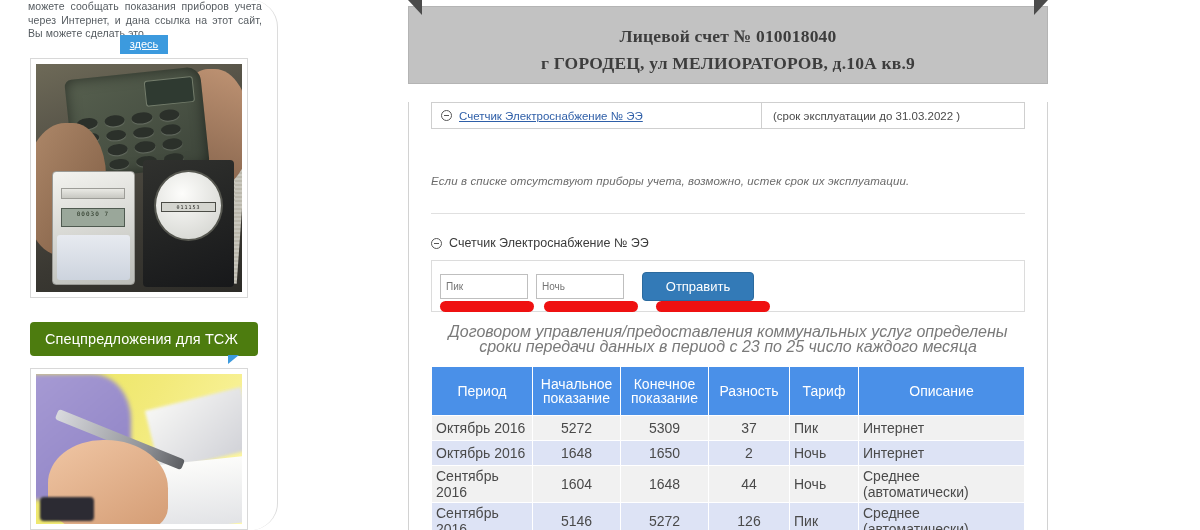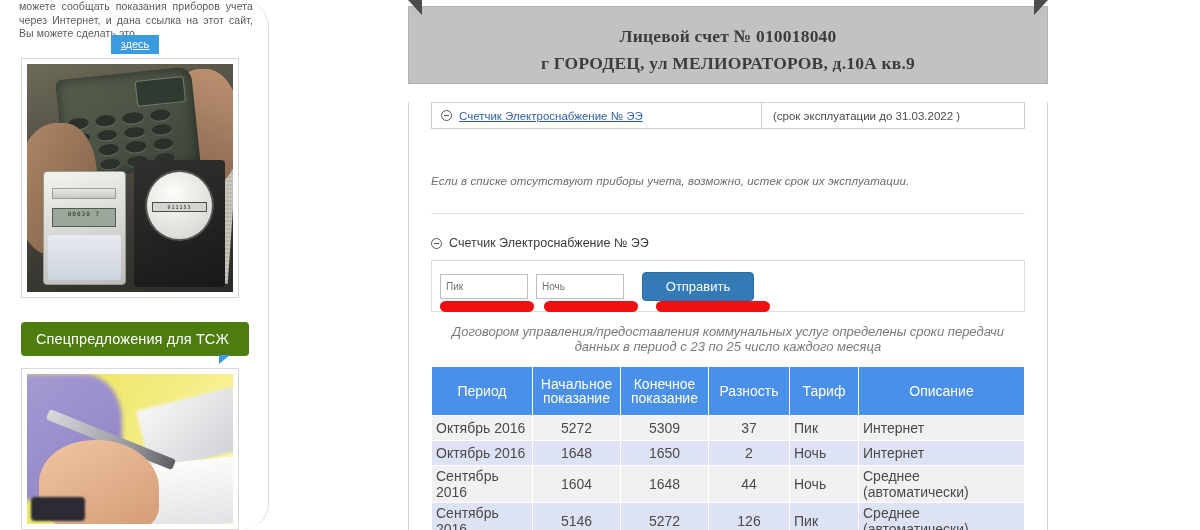--- a/index.html
+++ b/index.html
@@ -14,21 +14,21 @@
   .page {
     position: relative;
     width: 1200px;
     height: 530px;
     background: #ffffff;
   }
 
   
   .sidebar {
     position: absolute;
-    left: 3px; top: 0;
+    left: 12px; top: 0;
     width: 266px;
     height: 530px;
     background: #ffffff;
     border-right: 1px solid #dcdcdc;
     border-radius: 27px;
   }
 
   .sb-intro {
     position: absolute;
     left: 16px; top: 0px;
@@ -357,21 +357,21 @@
     border-radius: 6px;
     z-index: 6;
   }
   .rm1 { left: 8px;   top: 40px; width: 94px; }
   .rm2 { left: 112px; top: 40px; width: 94px; }
   .rm3 { left: 224px; top: 40px; width: 114px; }
 
   .contract-note {
     margin: 12px 22px 0 22px;
     text-align: center;
-    font-size: 13px;
+    font-size: 16px;
     font-style: italic;
     color: #7a7a7a;
     line-height: 15px;
   }
 
   .tbl {
     margin: 12px 22px 0 22px;
     width: calc(100% - 44px);
     border-collapse: separate;
     border-spacing: 1px;

